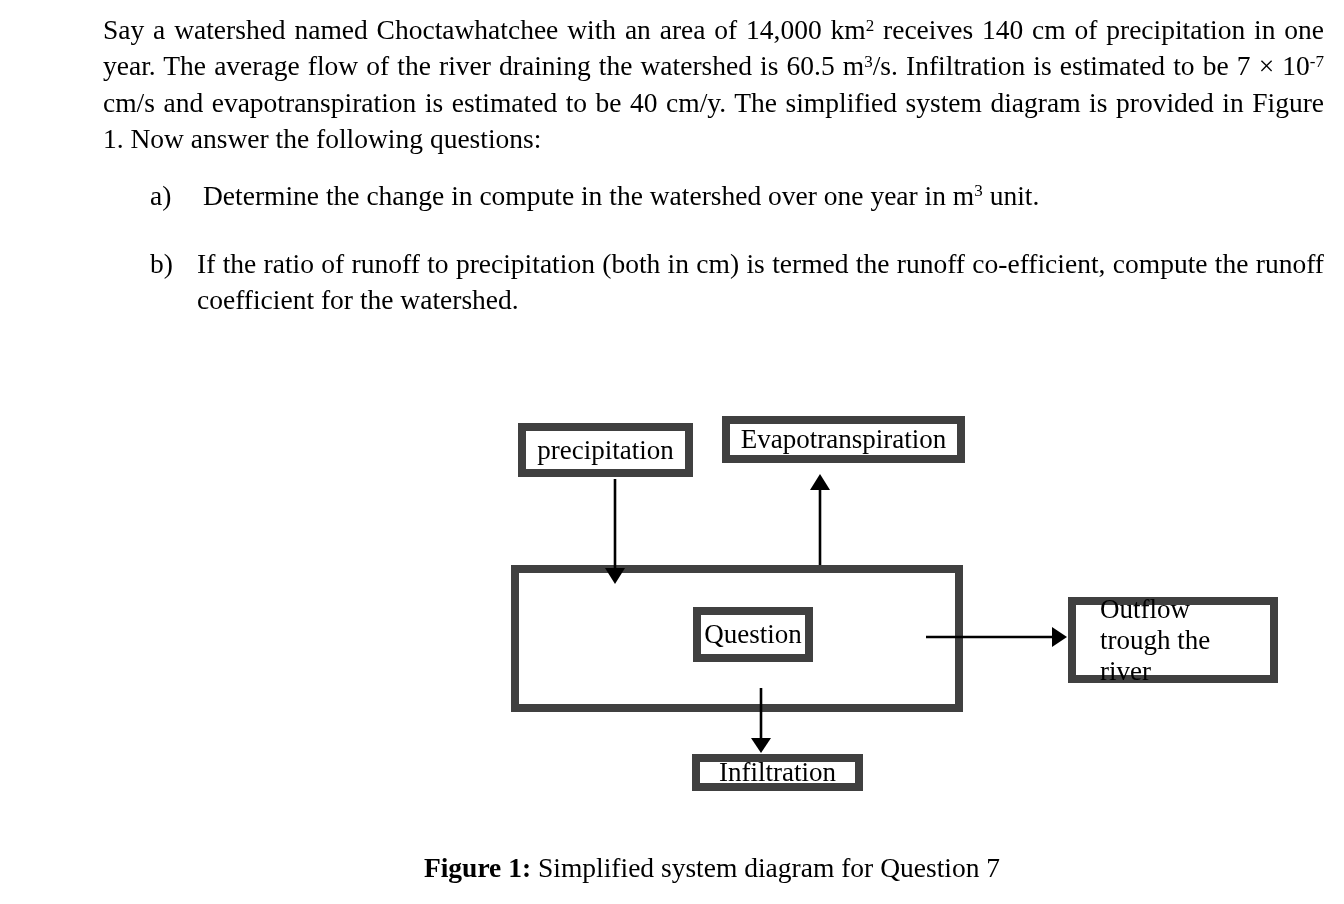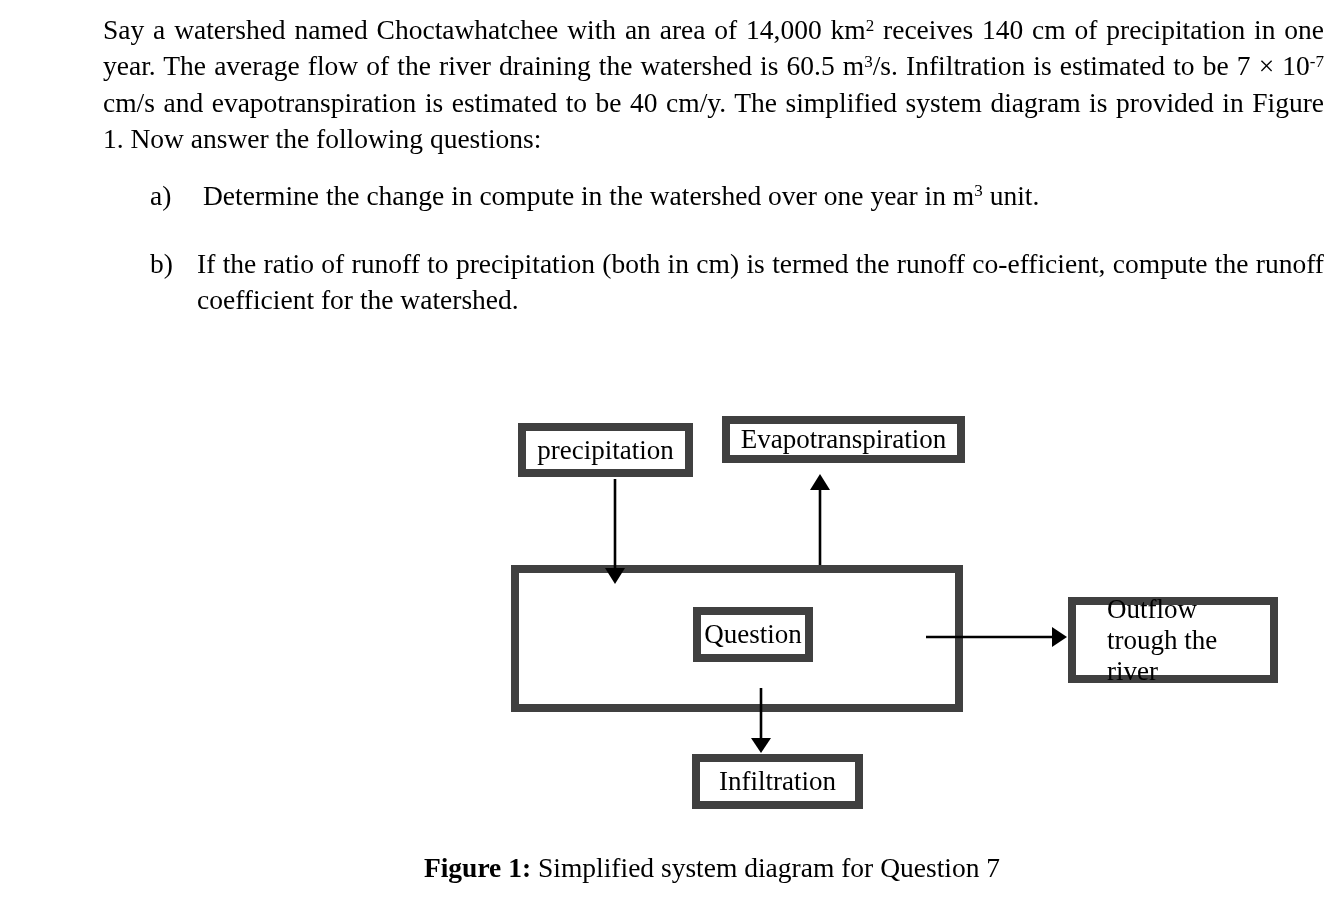--- a/index.html
+++ b/index.html
@@ -21,23 +21,23 @@
   .qtext { flex:1; }
   .diagram { position:absolute; left:0; top:0; width:1344px; height:904px; }
   .dbox { position:absolute; border:8px solid #404040; background:#fff;
           display:flex; align-items:center; justify-content:center;
           font-size:27px; line-height:31px; }
   .box-precip   { left:478px; top:423px; width:175px; height:54px; }
   .box-evap     { left:682px; top:416px; width:243px; height:47px; }
   .box-system   { left:471px; top:565px; width:452px; height:147px; background:transparent; }
   .box-storage  { left:653px; top:607px; width:120px; height:55px; }
   .box-outflow  { left:1028px; top:597px; width:210px; height:86px;
-                  justify-content:flex-start; padding-left:31px; padding-right:4px; }
+                  justify-content:flex-start; padding-left:24px; padding-right:4px; }
   .box-outflow span { text-align:left; }
-  .box-infil    { left:652px; top:754px; width:171px; height:55px; }
+  .box-infil    { left:652px; top:754px; width:171px; height:37px; }
   svg.arrows { position:absolute; left:0; top:0; pointer-events:none; }
   .caption { position:absolute; left:0; top:851px; width:100%;
              text-align:center; font-size:27.5px; line-height:34px; }
   .caption .cap-label { font-weight:bold; }
 </style>
 </head>
 <body>
 
 <div class="page">
 

